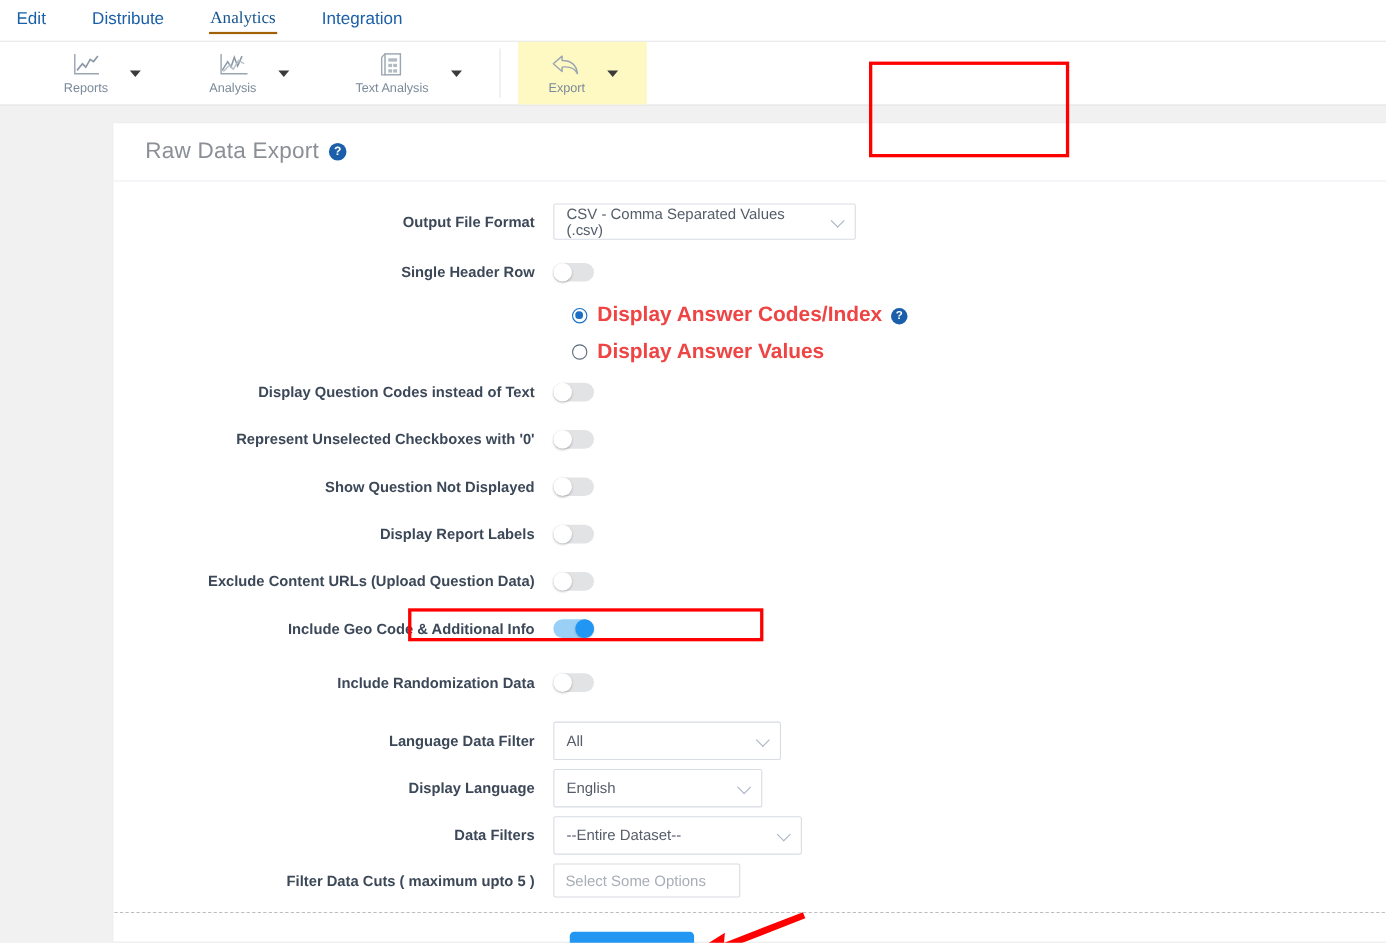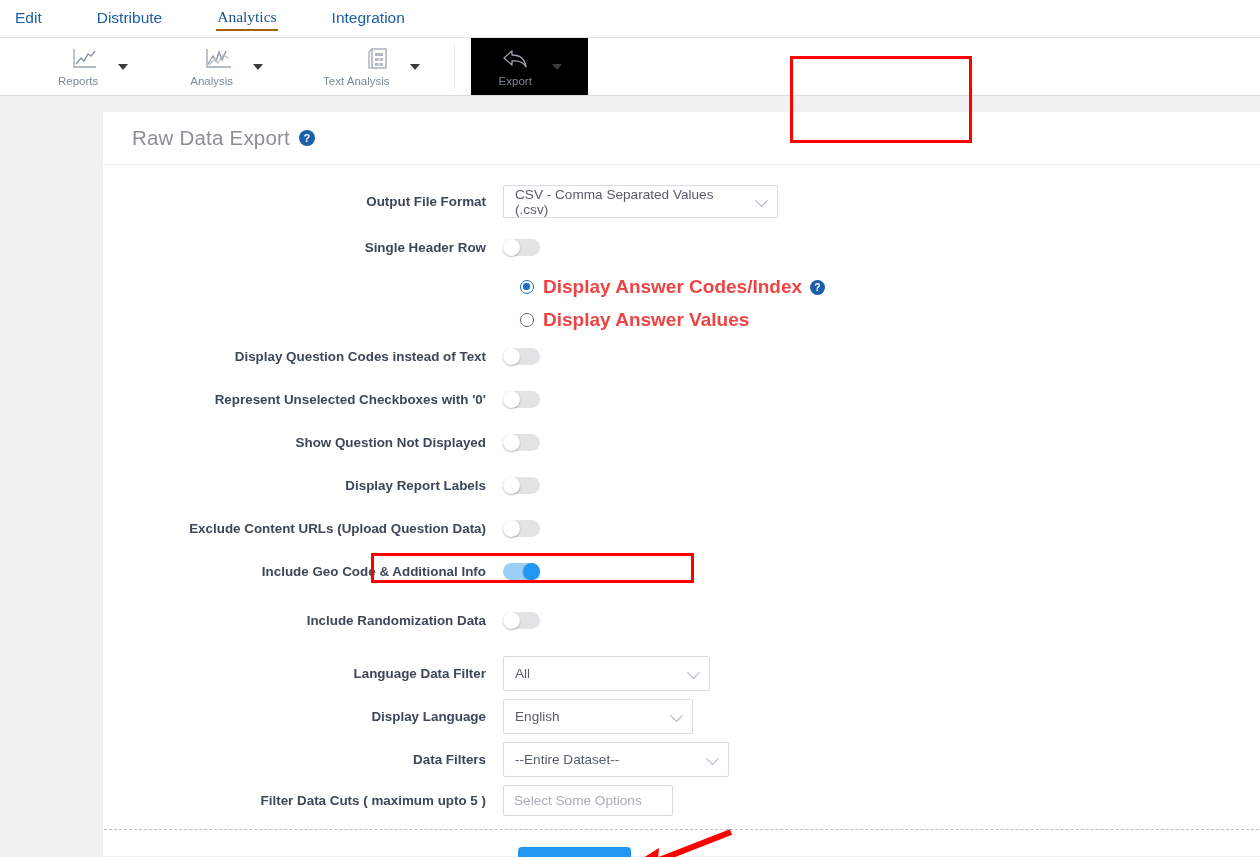--- a/index.html
+++ b/index.html
@@ -12,21 +12,20 @@
   }
 
   
   .topnav {
     height: 38px;
     background: #ffffff;
     display: flex;
     align-items: center;
     padding-left: 14px;
     border-bottom: 1px solid #e3e3e3;
-    gap: 13px;
   }
   .topnav-item {
     color: #1a5fa8;
     font-size: 15.5px;
     margin-right: 40px;
     padding: 2px 1px 3px 1px;
     cursor: pointer;
     white-space: nowrap;
   }
   .topnav-item.active {
@@ -46,21 +45,21 @@
   }
   .ribbon-group {
     display: flex;
     align-items: center;
     height: 100%;
     position: relative;
   }
   .ribbon-btn {
     display: flex;
     flex-direction: column;
-    align-items: flex-end;
+    align-items: center;
     justify-content: center;
     height: 100%;
     cursor: pointer;
     padding: 0 8px;
   }
   .ribbon-icon {
     height: 26px;
     display: flex;
     align-items: flex-end;
     justify-content: center;
@@ -78,21 +77,21 @@
     align-items: center;
     justify-content: center;
     cursor: pointer;
   }
   .caret-glyph {
     width: 0; height: 0;
     border-left: 5px solid transparent;
     border-right: 5px solid transparent;
     border-top: 6px solid #3b3b3b;
   }
-  .ribbon-group.highlighted { background: #000000; }
+  .ribbon-group.highlighted { background: #fef9c3; }
   .ribbon-sep {
     width: 1px;
     background: #e6e6e6;
     margin: 6px 0;
   }
 
   .redbox-export {
     position: absolute;
     left: 790px; top: 18px;
     width: 182px; height: 87px;

